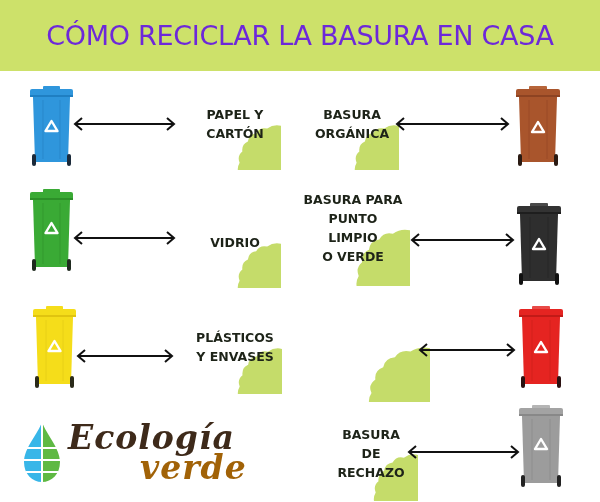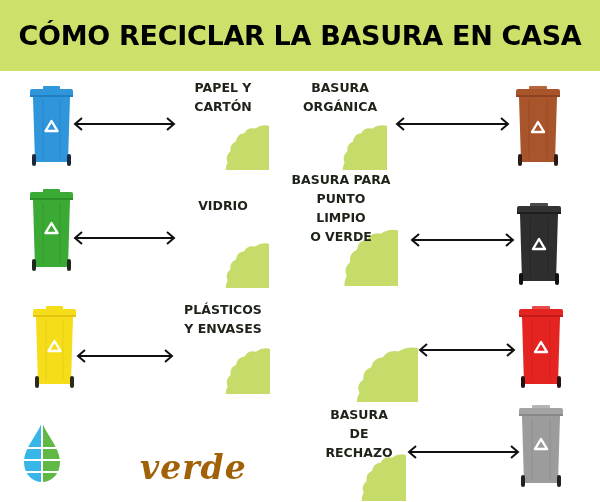--- a/index.html
+++ b/index.html
@@ -1,19 +1,19 @@
 <!DOCTYPE html>
 <html><head>
 <meta charset="utf-8">
 <style>
   html,body{margin:0;padding:0;}
   body{width:600px;height:502px;background:#ffffff;position:relative;overflow:hidden;font-family:"DejaVu Sans",sans-serif;}
   .header{position:absolute;left:0;top:0;width:600px;height:71px;background:#cde16a;display:flex;align-items:center;justify-content:center;}
-  .header h1{margin:0;font-size:27px;font-weight:bold;color:#000000;letter-spacing:-0.3px;font-family:"DejaVu Sans",sans-serif;}
-  .badge{position:absolute;display:flex;justify-content:center;text-align:center;}
+  .header h1{margin:0;font-size:27px;font-weight:normal;color:#6d28d9;letter-spacing:-0.3px;font-family:"DejaVu Sans",sans-serif;}
+  .badge{position:absolute;display:flex;align-items:center;justify-content:center;text-align:center;margin-left:12px;}
   .badge svg{position:absolute;left:0;top:0;width:100%;height:100%;}
   .badge .txt{position:relative;font-weight:bold;color:#1d2318;font-size:12.5px;line-height:19px;white-space:pre-line;font-family:"DejaVu Sans",sans-serif;}
   .arrow{position:absolute;height:14px;}
   .arrow svg{width:100%;height:100%;display:block;}
   .bin{position:absolute;}
   .bin svg{width:100%;height:100%;display:block;}
   .logo{position:absolute;left:20px;top:418px;width:275px;height:68px;}
   .logo .word1{position:absolute;left:48px;top:0px;font-size:33px;font-weight:bold;color:#3e2a1a;font-family:"DejaVu Serif",serif;font-style:italic;letter-spacing:1px;}
   .logo .word2{position:absolute;left:120px;top:30px;font-size:33px;font-weight:bold;color:#a16207;font-family:"DejaVu Serif",serif;font-style:italic;letter-spacing:1px;}
   .logo .drop{position:absolute;left:0;top:2px;width:44px;height:64px;}
@@ -252,14 +252,15 @@
       <path d="M22,2 C18,14 4,28 4,42 C4,54 12,62 22,62 Z" fill="#38b6e8"></path>
       <path d="M22,2 C26,14 40,28 40,42 C40,54 32,62 22,62 Z" fill="#5fb944"></path>
       <g stroke="#ffffff" stroke-width="2">
         <line x1="22" y1="2" x2="22" y2="62"></line>
         <line x1="6" y1="28" x2="38" y2="28"></line>
         <line x1="4" y1="40" x2="40" y2="40"></line>
         <line x1="6" y1="52" x2="38" y2="52"></line>
       </g>
     </svg>
   </div>
+  <span class="word1">Ecología</span>
   <span class="word2">verde</span>
 </div>
 
 </body></html>

